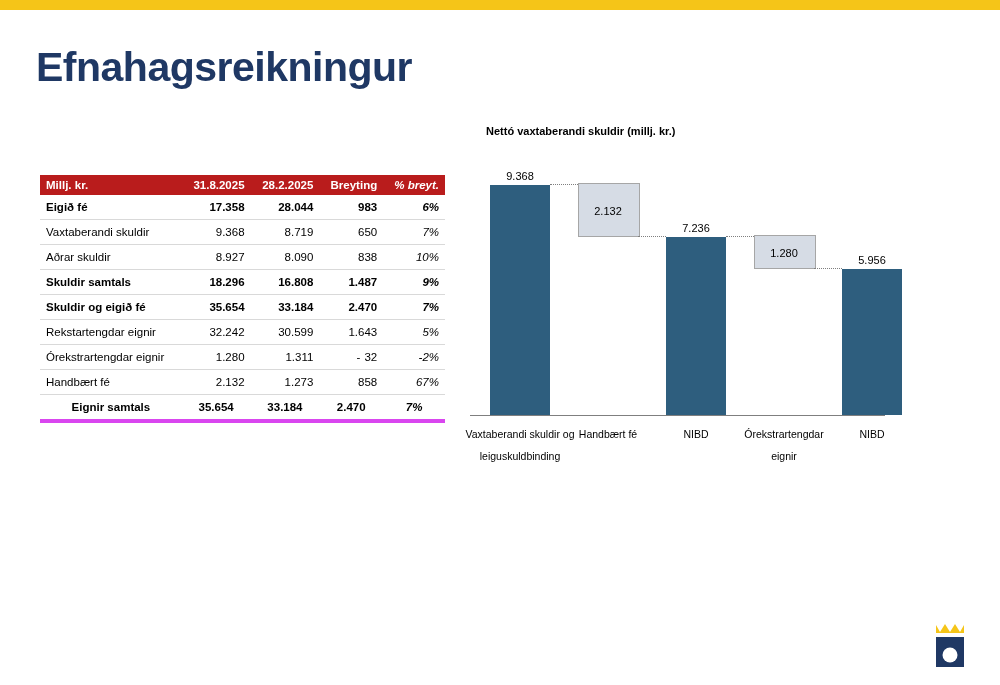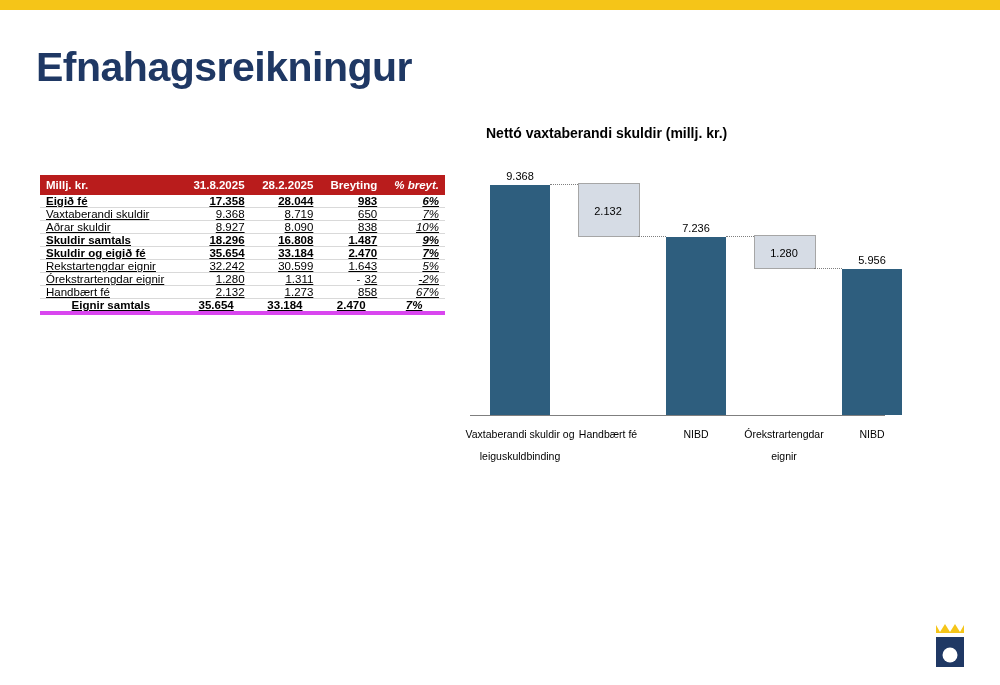--- a/index.html
+++ b/index.html
@@ -53,25 +53,24 @@
     text-align: right;
     white-space: nowrap;
   }
   table.fin th.lbl {
     text-align: left;
   }
   table.fin th.pct {
     font-style: italic;
   }
   table.fin td {
-    padding: 0 6px;
+    padding: 6px 6px;
     text-align: right;
     white-space: nowrap;
     border-bottom: 1px solid #d9d9d9;
-    text-decoration: underline;
   }
   table.fin td.lbl {
     text-align: left;
   }
   table.fin td.pct {
     font-style: italic;
   }
   table.fin tr.bold td {
     font-weight: bold;
   }
@@ -90,21 +89,21 @@
 
   
   .chart-wrap {
     position: absolute;
     left: 470px;
     top: 125px;
     width: 460px;
     height: 330px;
   }
   .chart-title {
-    font-size: 14px;
+    font-size: 11px;
     font-weight: bold;
     color: #000;
     margin-left: 16px;
   }
   .plot {
     position: absolute;
     left: 0;
     top: 32px;
     width: 460px;
     height: 258px;

